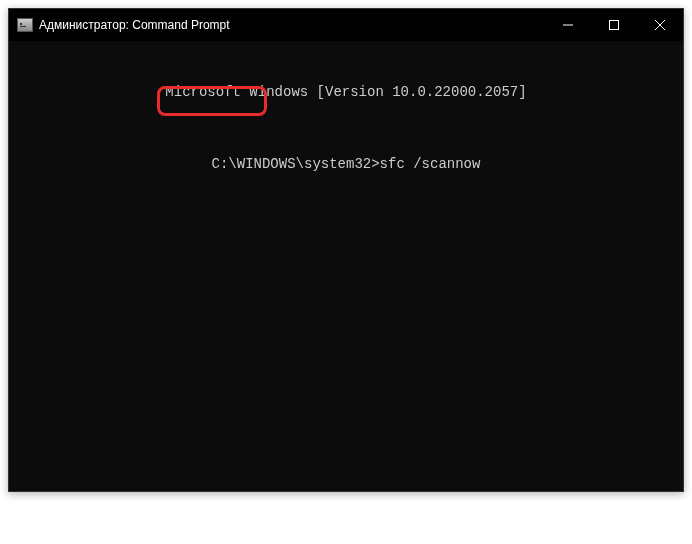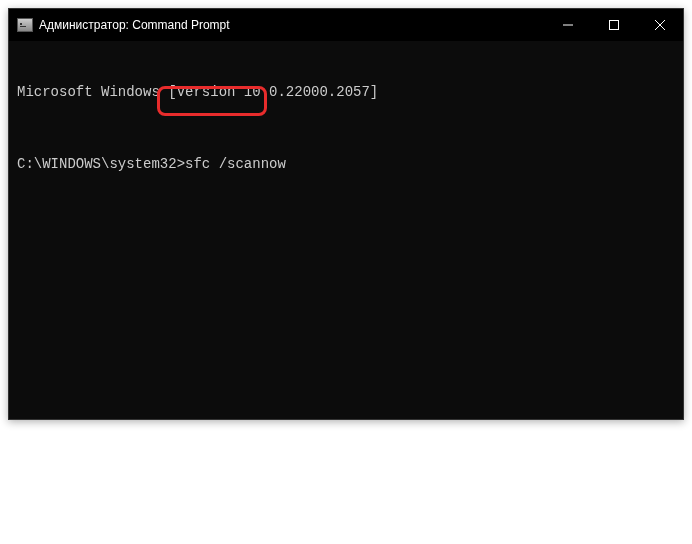--- a/index.html
+++ b/index.html
@@ -12,21 +12,21 @@
       height: 544px;
       background: #fff;
       font-family: "Segoe UI", sans-serif;
       position: relative;
     }
     .window {
       position: absolute;
       left: 8px;
       top: 8px;
       width: 676px;
-      height: 412px;
+      height: 484px;
       background: #0c0c0c;
       border: 1px solid #333;
       box-shadow: 0 2px 8px rgba(0,0,0,0.3);
     }
     .titlebar {
       height: 32px;
       background: #000;
       display: flex;
       align-items: center;
       color: #fff;
@@ -89,20 +89,21 @@
       padding: 6px 8px;
       font-family: Consolas, "Courier New", monospace;
       font-size: 14px;
       line-height: 18px;
       color: #ccc;
       white-space: pre-wrap;
       position: relative;
     }
     .terminal-line {
       display: block;
+      text-align: center;
     }
     .prompt-line {
       margin-top: 18px;
     }
     .highlight-box {
       position: absolute;
       border: 3px solid #e82c2c;
       border-radius: 8px;
       left: 157px;
       top: 86px;

